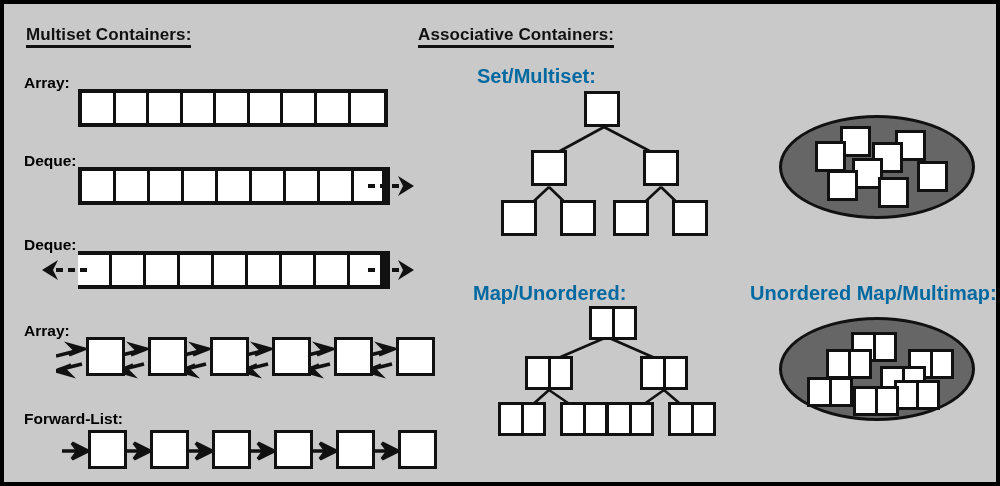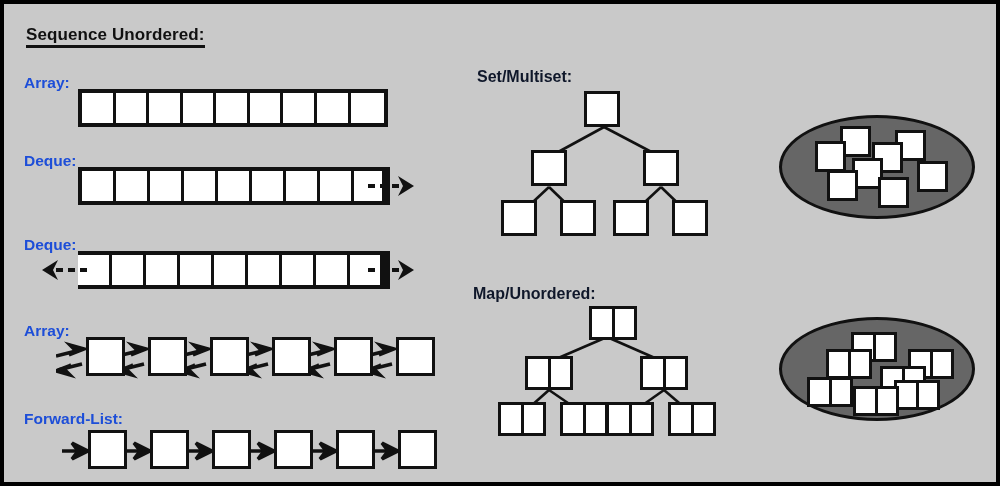--- a/index.html
+++ b/index.html
@@ -26,31 +26,31 @@
     color: #111111;
     letter-spacing: 0.1px;
     white-space: nowrap;
     border-bottom: 3px solid #111111;
     padding-bottom: 1px;
     line-height: 18px;
   }
   .sub-label {
     position: absolute;
     font-weight: bold;
-    font-size: 16px;
-    color: #0f172a;
+    font-size: 20px;
+    color: #0369a1;
     white-space: nowrap;
     line-height: 17px;
     text-align: right;
   }
   .row-label {
     position: absolute;
     font-weight: bold;
     font-size: 15.5px;
-    color: #1d4ed8;
+    color: #000000;
     white-space: nowrap;
     line-height: 17px;
   }
 
   
   .strip {
     position: absolute;
     box-sizing: border-box;
     display: flex;
     background: #111111;
@@ -126,21 +126,22 @@
     border-right: 3px solid #111111;
     box-sizing: border-box;
   }
   .scatter-box .half:last-child { border-right: none; }
 </style>
 </head>
 <body>
 
 <div id="canvas">
 
-  <div class="col-head" style="left:22px; top:22px;">Sequence Unordered:</div>
+  <div class="col-head" style="left:22px; top:22px;">Multiset Containers:</div>
+  <div class="col-head" style="left:414px; top:22px;">Associative Containers:</div>
 
   <div class="row-label" style="left:20px; top:70px;">Array:</div>
   <div class="strip closed" style="left:74px; top:85px; width:310px; height:38px;">
     <div class="cell" style="width:34px"></div>
     <div class="cell" style="width:34px"></div>
     <div class="cell" style="width:34px"></div>
     <div class="cell" style="width:34px"></div>
     <div class="cell" style="width:34px"></div>
     <div class="cell" style="width:34px"></div>
     <div class="cell" style="width:34px"></div>
@@ -345,20 +346,21 @@
   <div class="scatter-box" style="left:913px; top:157px; width:31px; height:31px;">
     <div class="half"></div>
   </div>
   <div class="scatter-box" style="left:823px; top:166px; width:31px; height:31px;">
     <div class="half"></div>
   </div>
   <div class="scatter-box" style="left:874px; top:173px; width:31px; height:31px;">
     <div class="half"></div>
   </div>
 
+  <div class="sub-label" style="left:746px; top:281px;">Unordered Map/Multimap:</div>
   <div class="bubble" style="left:775px; top:313px; width:196px; height:104px;"></div>
   <div class="scatter-box" style="left:847px; top:328px; width:46px; height:30px;">
     <div class="half"></div>
     <div class="half"></div>
   </div>
   <div class="scatter-box" style="left:822px; top:345px; width:46px; height:30px;">
     <div class="half"></div>
     <div class="half"></div>
   </div>
   <div class="scatter-box" style="left:904px; top:345px; width:46px; height:30px;">

